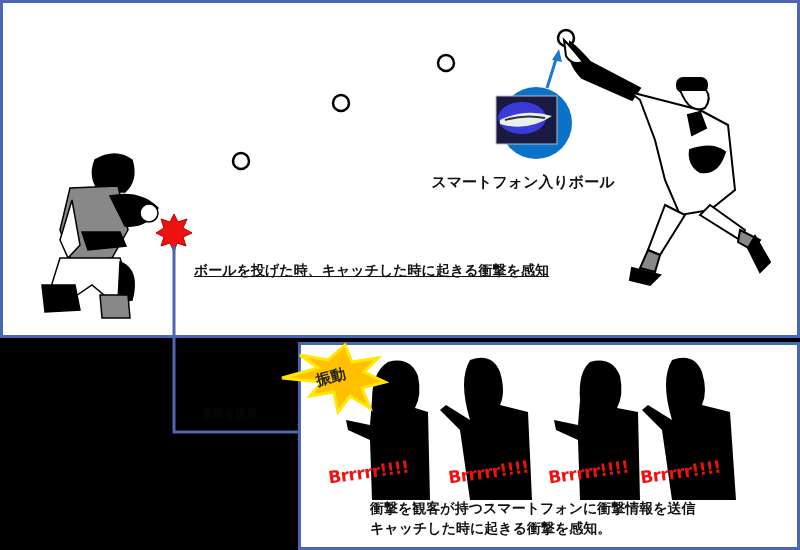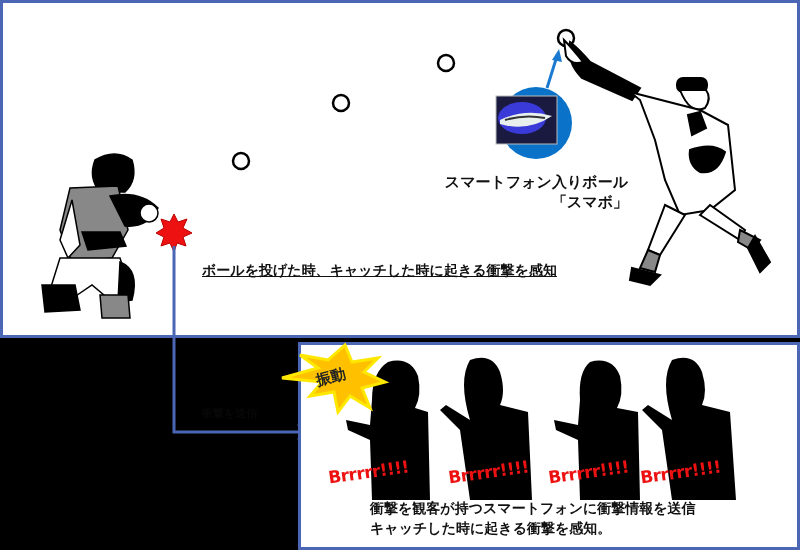--- a/index.html
+++ b/index.html
@@ -3,22 +3,22 @@
 <meta charset="utf-8">
 <style>
   html, body { margin:0; padding:0; }
   body { width:800px; height:550px; background:#000; position:relative; overflow:hidden;
          font-family:"DejaVu Sans", sans-serif; }
   .panel { position:absolute; background:#fff; box-sizing:border-box; border:3px solid #4a66b4; }
   #top-panel { left:0; top:0; width:800px; height:338px; }
   #bottom-panel { left:298px; top:342px; width:502px; height:208px; }
   .abs { position:absolute; }
   .jp { font-weight:bold; color:#111; white-space:nowrap; }
-  #ball-caption { left:418px; top:172px; width:210px; text-align:right; font-size:15px; line-height:20px; }
-  #sense-caption { left:202px; top:262px; font-size:14px; text-decoration:underline; }
+  #ball-caption { left:418px; top:172px; width:210px; text-align:center; font-size:15px; line-height:20px; }
+  #sense-caption { left:194px; top:262px; font-size:14px; text-decoration:underline; }
   #bottom-caption { left:370px; top:498px; font-size:14px; line-height:20px; }
   #send-label { left:202px; top:406px; font-size:11px; color:#080808; }
   .brr { position:absolute; color:#ee1111; font-weight:bold; font-size:17px; transform:rotate(-8deg);
          font-family:"DejaVu Sans", sans-serif; letter-spacing:-0.5px; }
   #vib-label { left:316px; top:368px; font-size:15px; font-weight:bold; color:#222; transform:rotate(-14deg); }
 </style>
 </head>
 <body>
 
 <div id="top-panel" class="panel"></div>
@@ -77,21 +77,20 @@
   <polygon fill="#ee1111" stroke="#b00" stroke-width="1" points="174,214 178,222 187,219 183,228 192,233 183,237 186,246 177,243 174,252 170,243 161,246 164,237 156,233 164,228 161,219 170,222"></polygon>
 
   <g stroke="#4a66b4" stroke-width="3" fill="none">
     <polyline points="174,246 174,432 304,432"></polyline>
   </g>
   <polyline points="298,424 310,432 298,440" fill="none" stroke="#4a66b4" stroke-width="3"></polyline>
 </svg>
 
 <div id="ball-caption" class="abs jp">
   <div>スマートフォン入りボール</div>
-  <div>「スマボ」</div>
 </div>
 <div id="sense-caption" class="abs jp">ボールを投げた時、キャッチした時に起きる衝撃を感知</div>
 
 <div id="send-label" class="abs jp">衝撃を送信</div>
 
 <div id="bottom-panel" class="panel"></div>
 
 <svg class="abs" style="left:0;top:0" width="800" height="550">
   <g fill="#000">
     <path d="M388 362 Q410 356 418 376 Q422 395 415 408 L428 412 L430 500 L372 500 L370 440 L348 430 L346 420 L370 425 L372 400 Q372 372 388 362 Z"></path>

